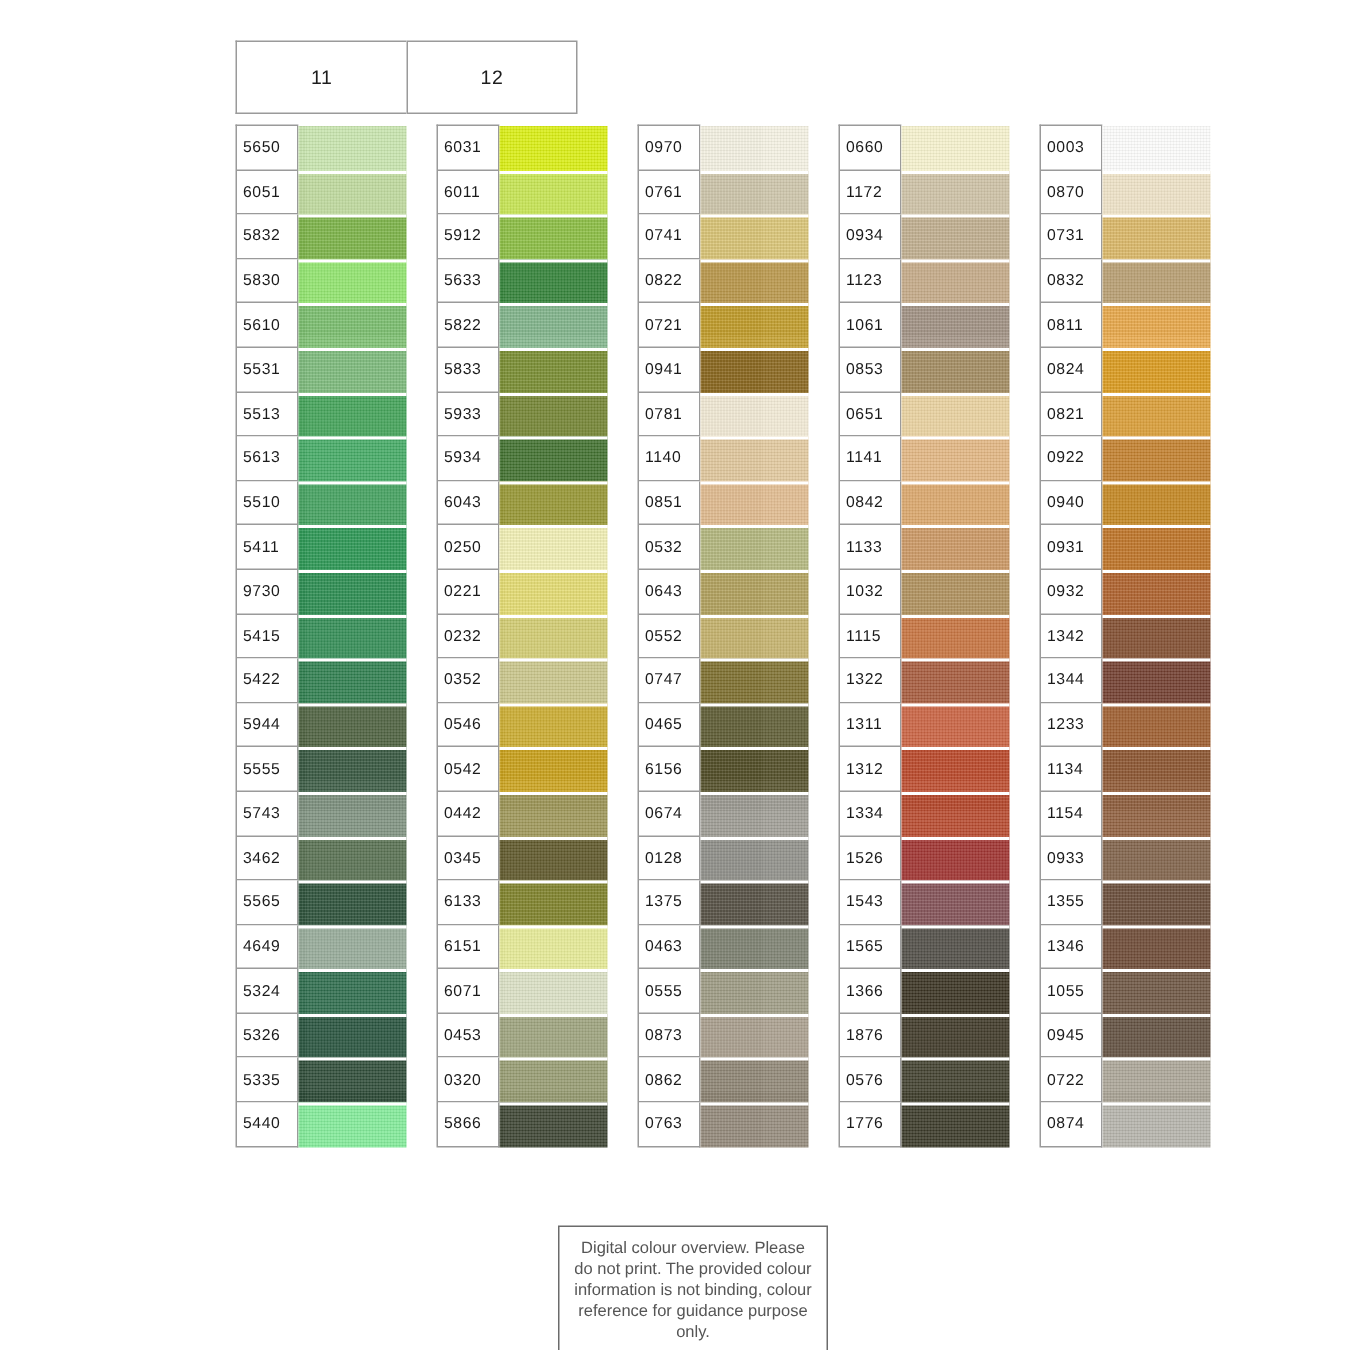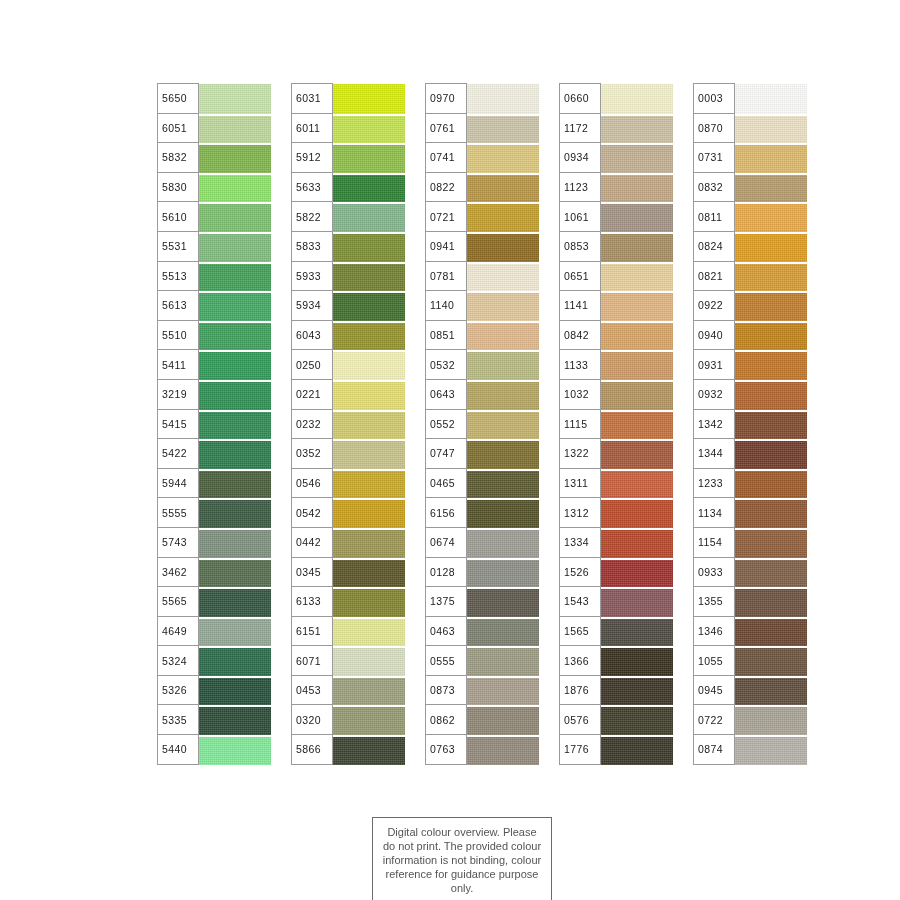--- a/index.html
+++ b/index.html
@@ -123,37 +123,39 @@
     color: #555555;
     font-family: "Liberation Sans", sans-serif;
   }
 </style>
 </head>
 <body>
 
 <div id="chart-page">
 
   <div id="header-row">
+      <div class="header-cell">11</div>
+      <div class="header-cell">12</div>
     </div>
 
   <div id="columns">
       <div class="color-column">
         <div class="col-body">
           <div class="code-stack">
             <div class="code-cell">5650</div>
             <div class="code-cell">6051</div>
             <div class="code-cell">5832</div>
             <div class="code-cell">5830</div>
             <div class="code-cell">5610</div>
             <div class="code-cell">5531</div>
             <div class="code-cell">5513</div>
             <div class="code-cell">5613</div>
             <div class="code-cell">5510</div>
             <div class="code-cell">5411</div>
-            <div class="code-cell">3219</div>
+            <div class="code-cell">9730</div>
             <div class="code-cell">5415</div>
             <div class="code-cell">5422</div>
             <div class="code-cell">5944</div>
             <div class="code-cell">5555</div>
             <div class="code-cell">5743</div>
             <div class="code-cell">3462</div>
             <div class="code-cell">5565</div>
             <div class="code-cell">4649</div>
             <div class="code-cell">5324</div>
             <div class="code-cell">5326</div>

